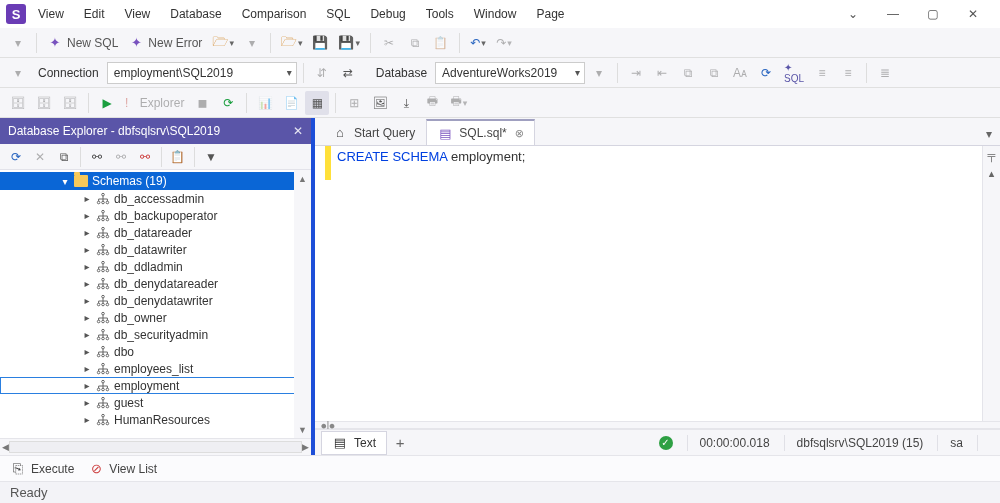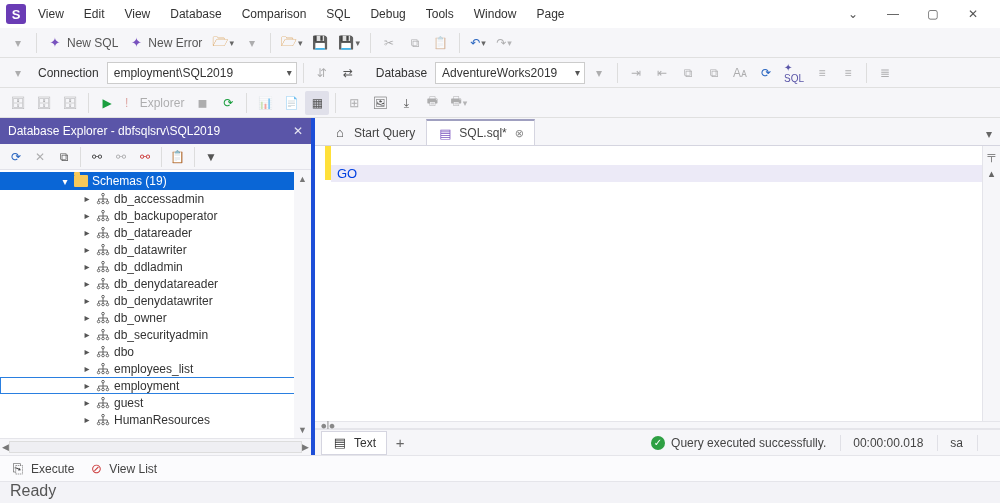--- a/index.html
+++ b/index.html
@@ -56,21 +56,21 @@
   .split-h { height:8px; background:#f6f6f9; border-top:1px solid #e5e5ea; border-bottom:1px solid #e5e5ea; display:flex; align-items:center; padding-left:6px; color:#888; font-size:11px;}
   .resultbar { height:26px; display:flex; align-items:center; border-top:1px solid #e5e5ea; background:#f6f6f9; }
   .result-tab { height:24px; padding:0 10px; display:flex; align-items:center; gap:6px; border:1px solid #d5d5e0; background:#fff; margin-left:6px; font-size:12px; }
   .plus-tab { width:26px; display:flex; align-items:center; justify-content:center; color:#666; font-size:15px;}
   .status-right { margin-left:auto; display:flex; align-items:center; gap:14px; padding-right:10px; font-size:12px; color:#444; }
   .status-right .ok { width:14px; height:14px; border-radius:50%; background:#2ea043; display:inline-flex; align-items:center; justify-content:center; color:#fff; font-size:10px; }
   .divcell { border-left:1px solid #e0e0e6; padding-left:12px; height:16px; display:flex; align-items:center; }
   
   .bottom-tabs { height: 26px; display:flex; align-items:center; gap:14px; padding:0 10px; border-top:1px solid #e5e5ea; background:#fbfbfd; font-size:12px; color:#444;}
   .bottom-tabs .bt { display:flex; align-items:center; gap:5px; }
-  .statusbar { height: 22px; display:flex; padding:0 10px; background:#f3f3f7; border-top:1px solid #e5e5ea; font-size:16px; color:#555;}
+  .statusbar { height: 22px; display:flex; align-items:center; padding:0 10px; background:#f3f3f7; border-top:1px solid #e5e5ea; font-size:13px; color:#555;}
   .dim { opacity:.45; }
   .red { color:#cc3b3b; }
   .green { color:#1a9e3f; }
   .blueic { color:#2a66c0; }
   .orangeic { color:#d4892a; }
   .purpleic { color:#7852be; }
   .caret { font-size:9px; color:#666; margin-left:1px; }
 </style>
 </head>
 <body>
@@ -462,42 +462,41 @@
         <span class="ic purpleic">▤</span>
         <span>SQL.sql*</span>
         <span class="xc">⊗</span>
       </div>
       <div style="margin-left:auto; padding:4px 8px; color:#666">▾</div>
     </div>
     <div class="editor-wrap">
       <div style="width:10px; background:#fff"></div>
       <div class="marker" style="height:34px"></div>
       <div class="code">
-        <br>
-        <span class="ln2">GO</span>
+        <span class="ln1"><span>CREATE</span> <span>SCHEMA</span> <span class="ident">employment</span><span class="ident">;</span></span><br>
       </div>
       <div class="rscroll">
         <span class="tick">╤</span>
         <span class="tick">▴</span>
         <div style="flex:1"></div>
       </div>
     </div>
     <div class="split-h">⦁|⦁</div>
     <div class="resultbar">
       <div class="result-tab">
         <span class="ic">▤</span>
         <span>Text</span>
       </div>
       <div class="plus-tab">+</div>
       <div class="status-right">
         <span style="display:flex;align-items:center;gap:6px">
           <span class="ok">✓</span>
-          <span>Query executed successfully.</span>
         </span>
         <span class="divcell">00:00:00.018</span>
+        <span class="divcell">dbfsqlsrv\SQL2019 (15)</span>
         <span class="divcell">sa</span>
         <span class="divcell" style="width:6px"></span>
       </div>
     </div>
   </div>
 </div>
 
 <div class="bottom-tabs">
   <span class="bt">
       <span class="ic">⎘</span>

